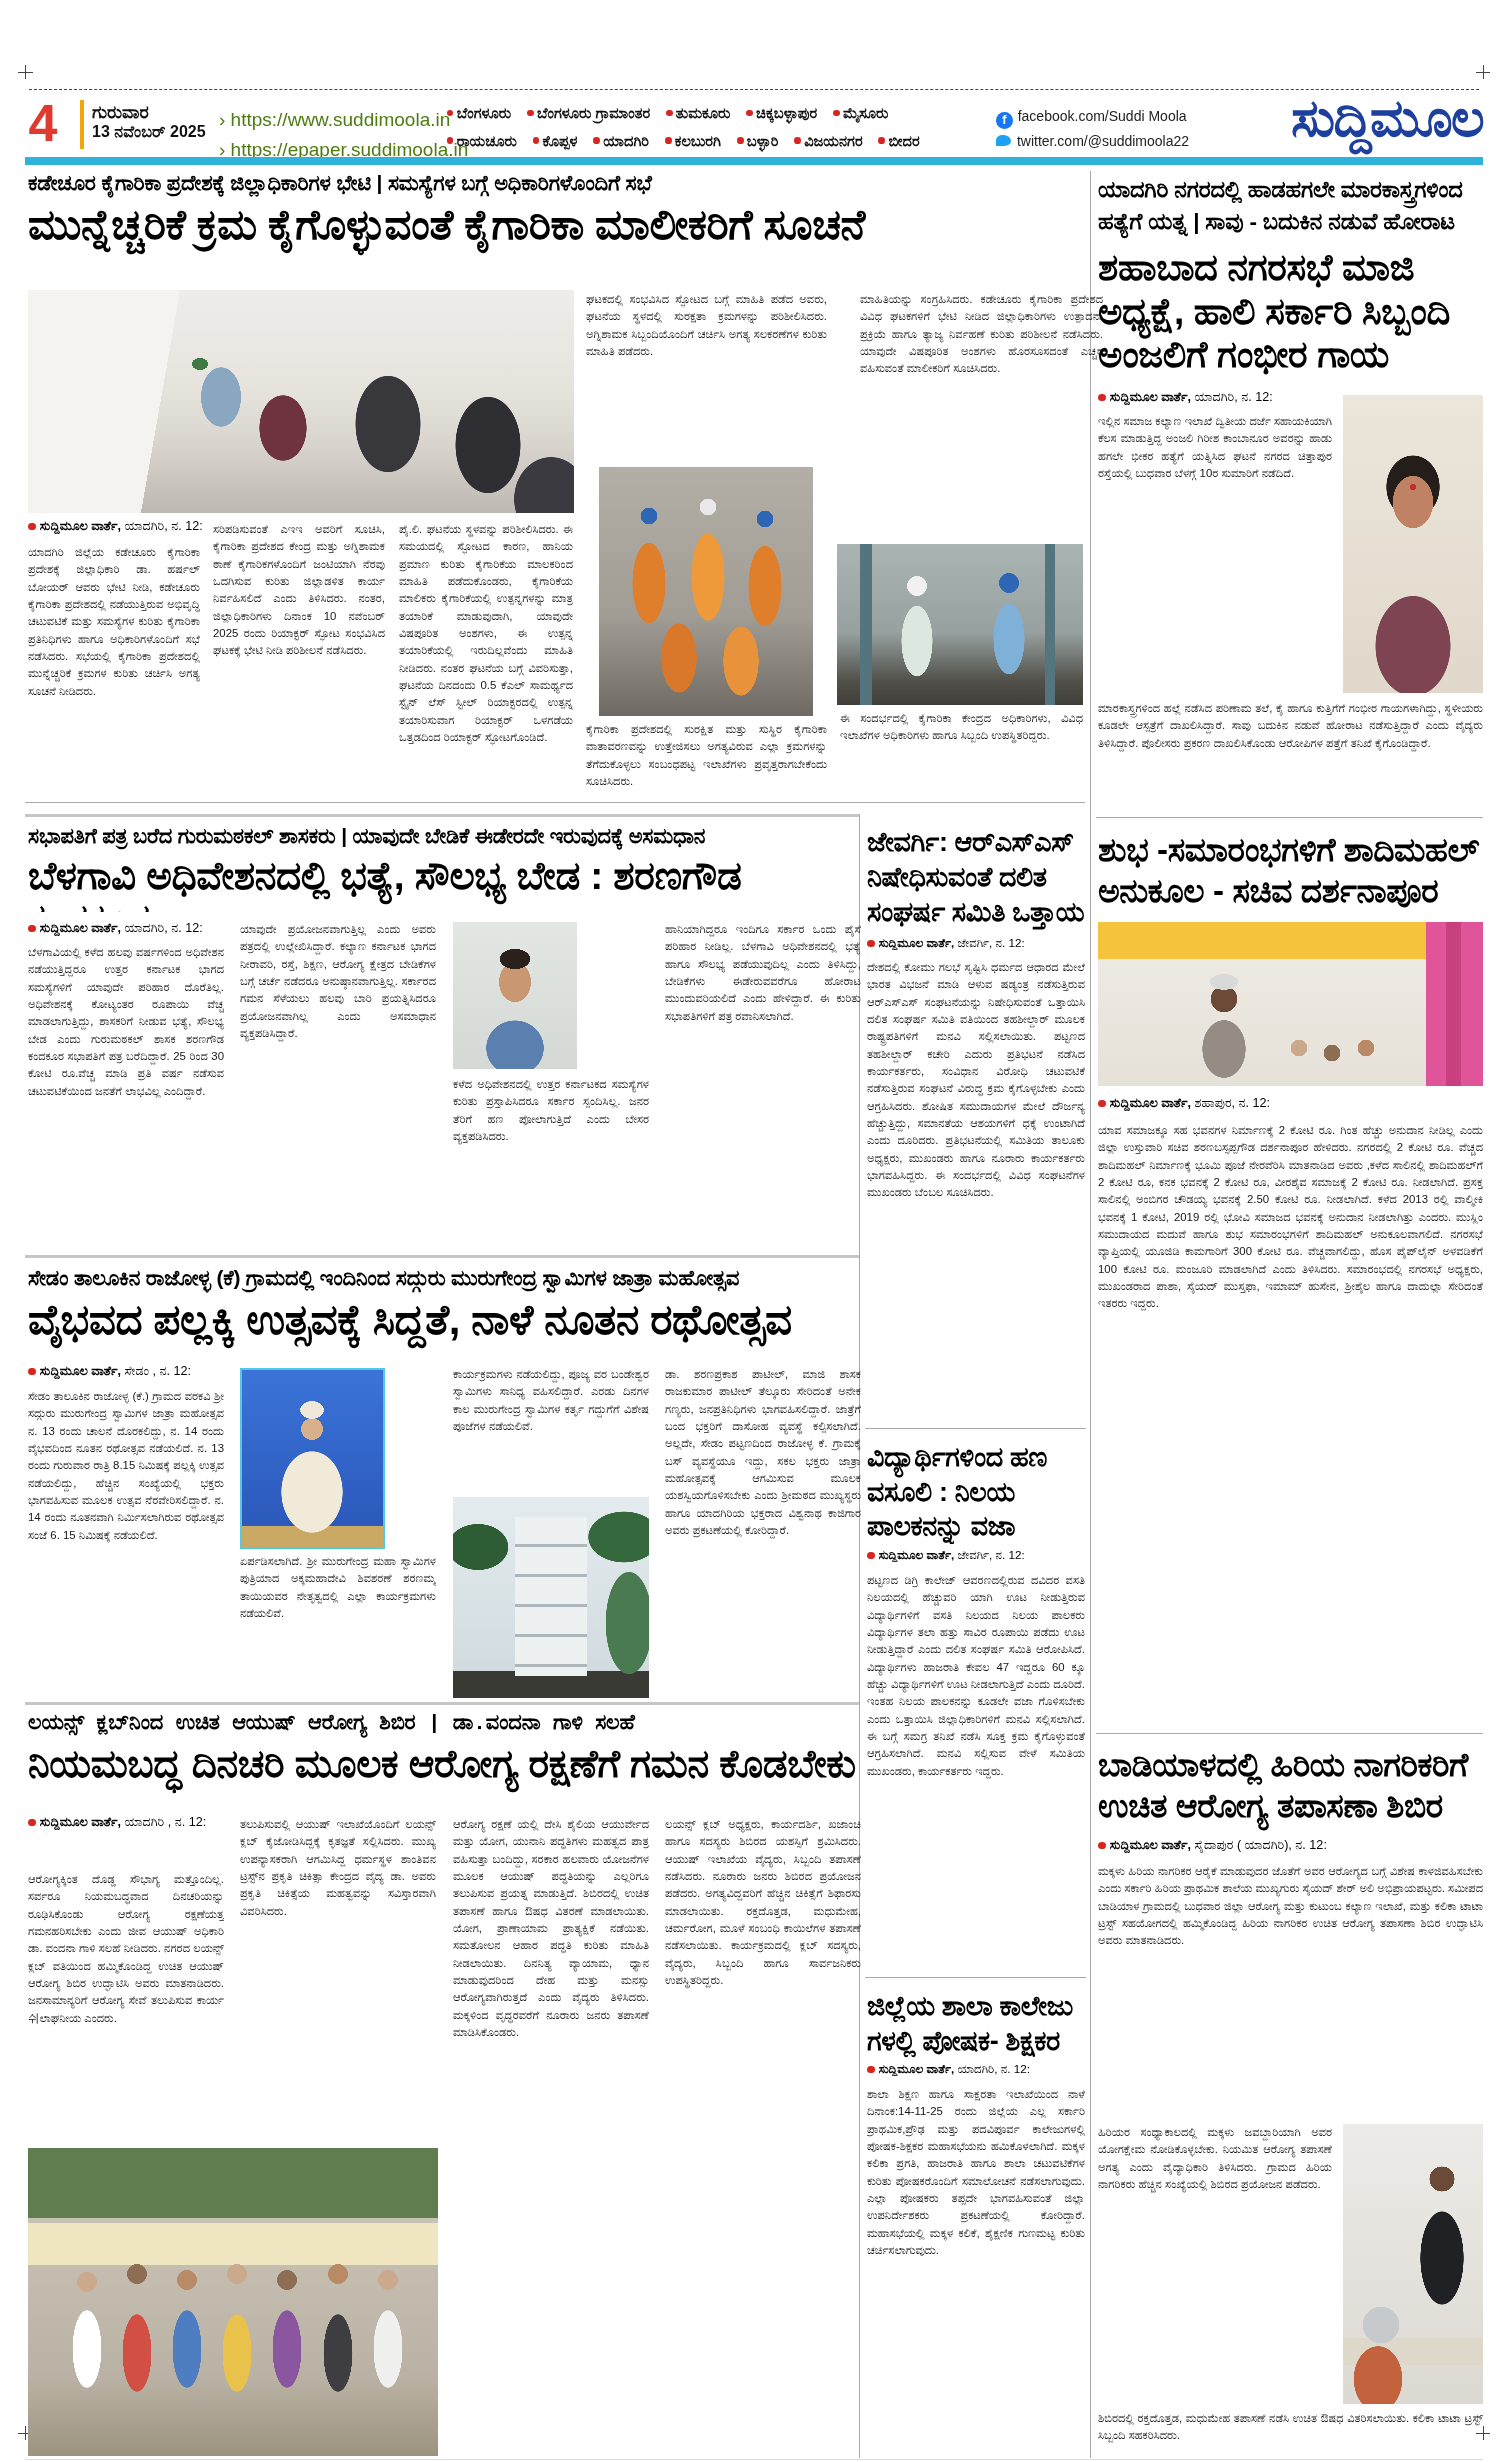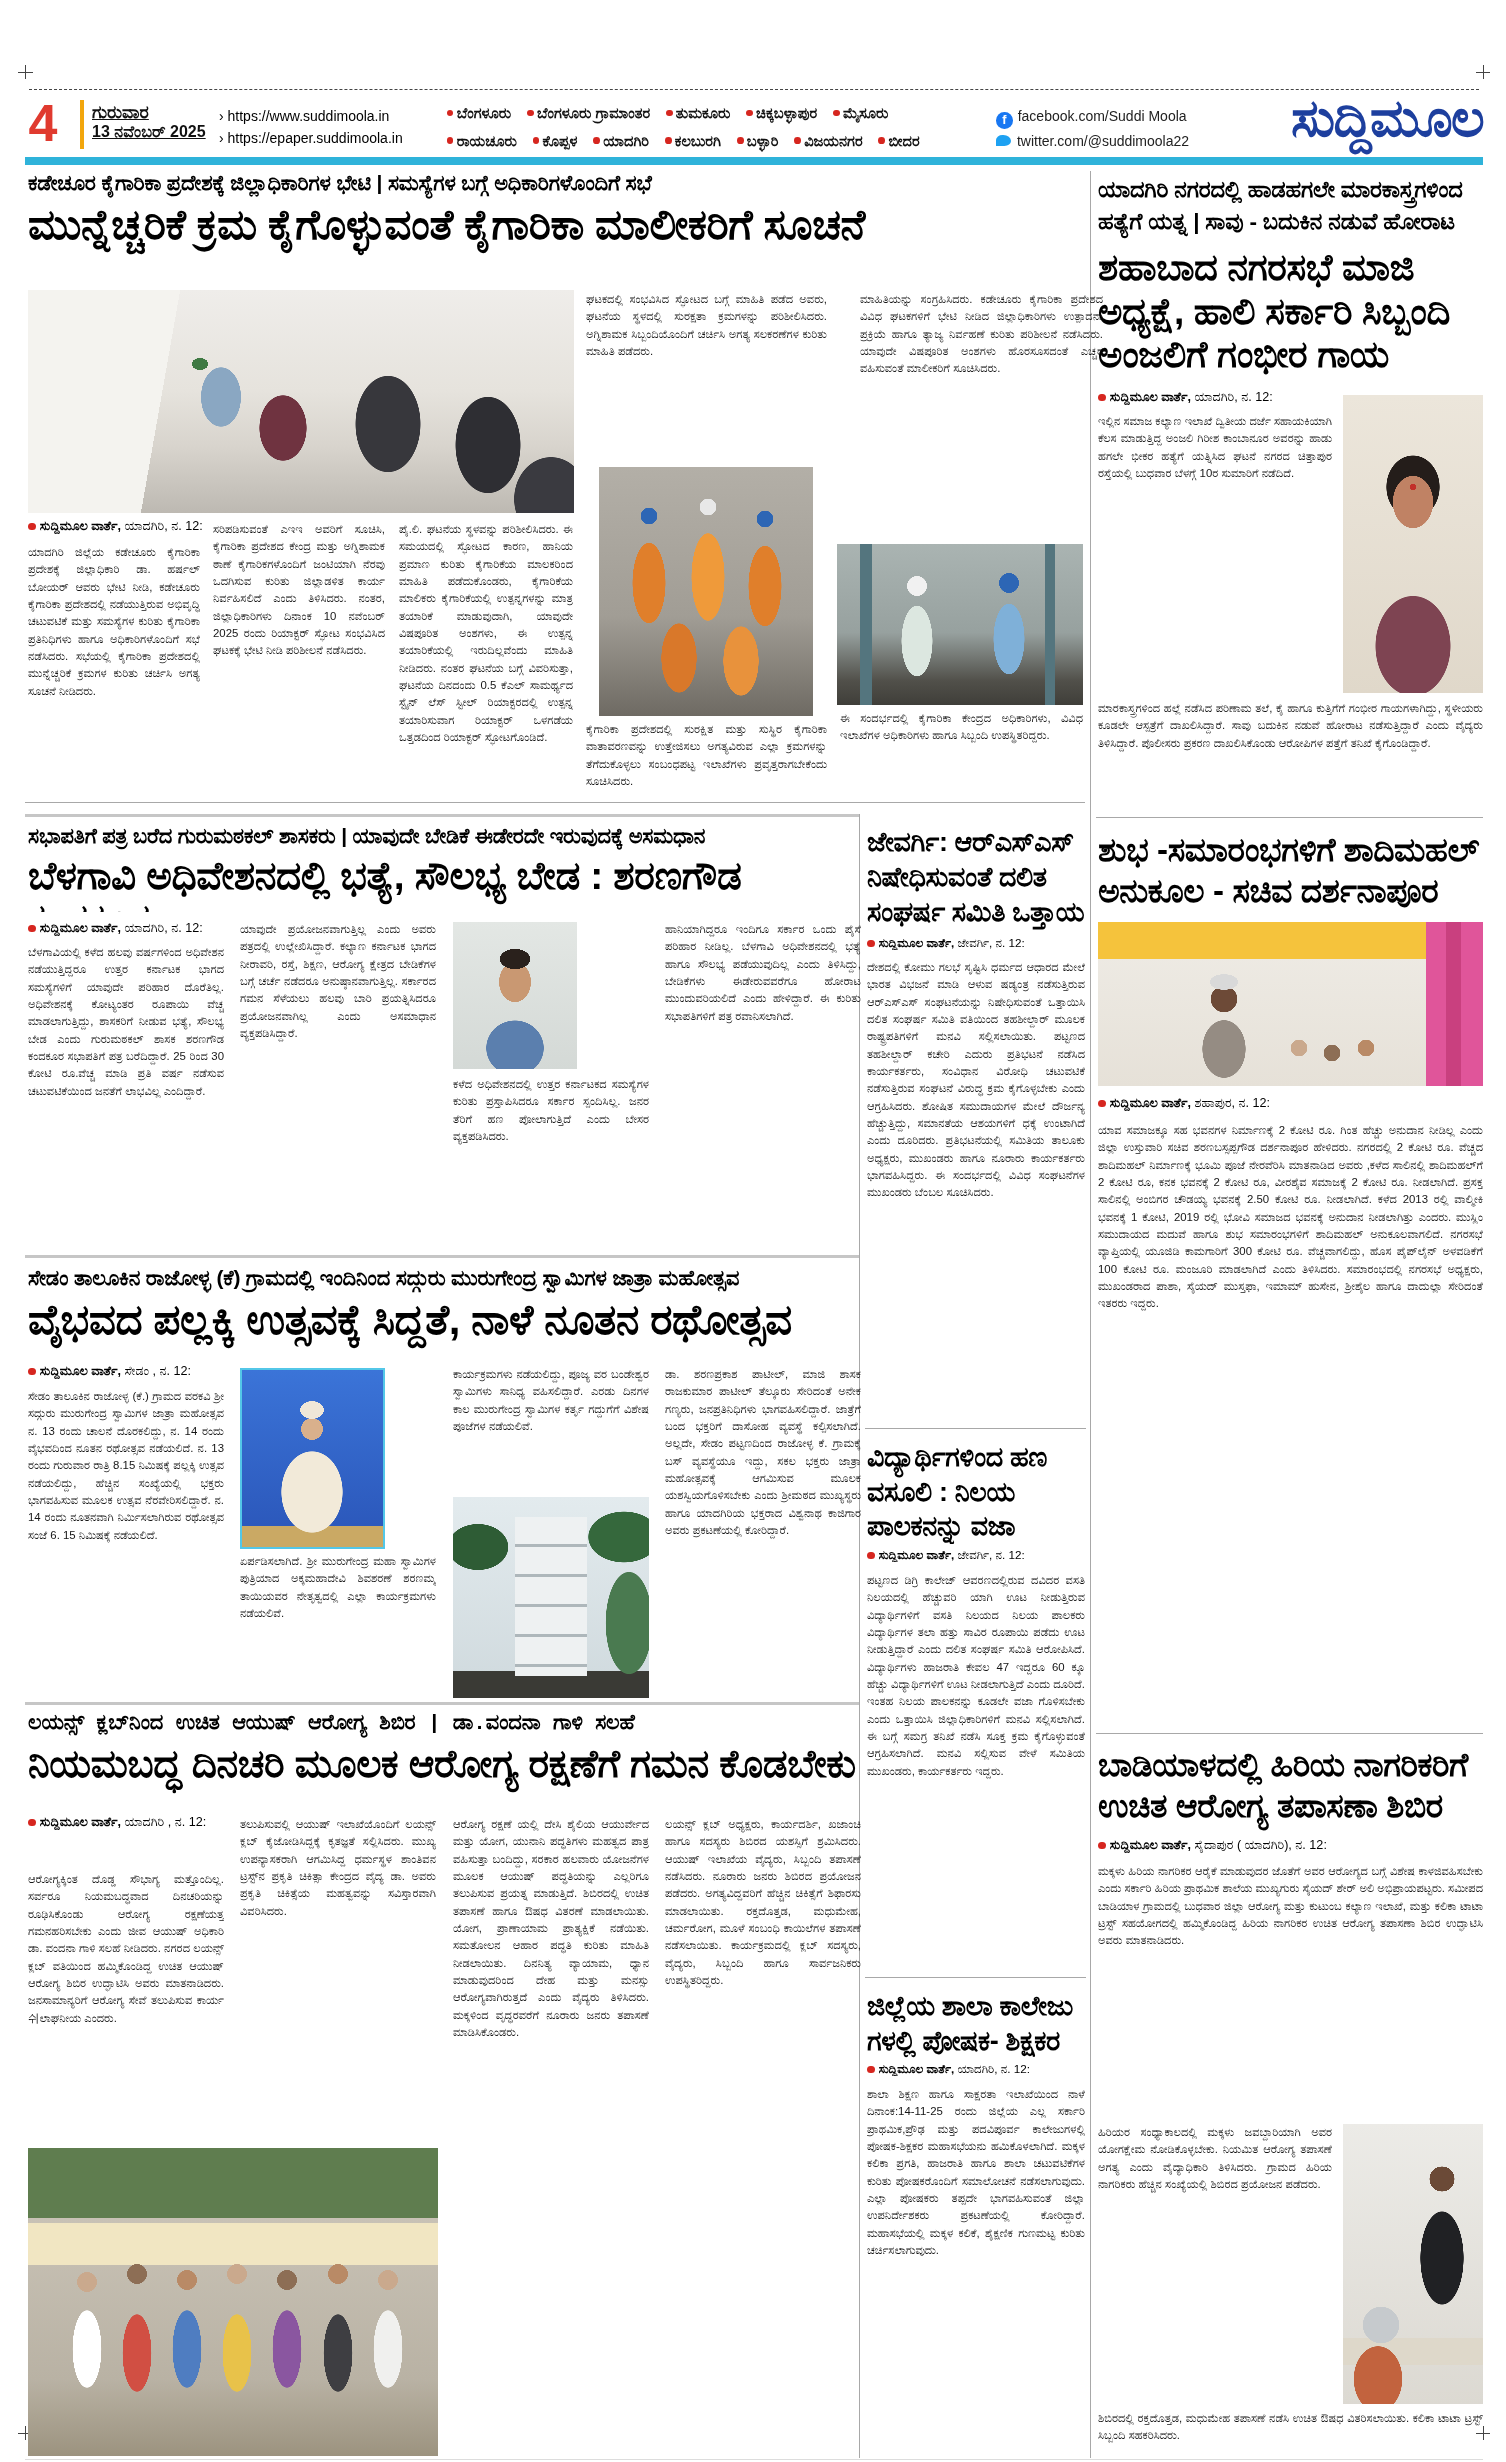--- a/index.html
+++ b/index.html
@@ -15,21 +15,21 @@
   .dot{display:inline-block;width:7.5px;height:7.5px;border-radius:50%;background:#d6261f;margin-right:4.2px;}
   
   .vrule{position:absolute;width:0.8px;background:#a8a8a8;}
   .hrule{position:absolute;height:0.8px;background:#a8a8a8;}
   .hruleT{position:absolute;height:2.5px;background:#c6c6c6;}
   
   .pageno{font-size:52px;font-weight:900;color:#e03a2f;line-height:1;}
   .ybar{width:4.2px;height:49px;background:#f2a60d;}
   .daybig{font-size:17.6px;font-weight:800;}
   .datebig{font-size:16px;font-weight:700;}
-  .urlline{font-size:14px;color:#000000;line-height:1.6;}
+  .urlline{font-size:19px;color:#4d7c0f;line-height:1.6;}
   .cityrow{font-size:14.6px;font-weight:800;line-height:1.9;white-space:nowrap;}
   .rb{display:inline-block;width:6.7px;height:6.7px;border-radius:50%;background:#d6261f;margin:0 3.3px 1.7px 11.7px;}
   .socline{font-size:14px;color:#222;line-height:1.8;white-space:nowrap;}
   .fbi{display:inline-block;width:16.7px;height:16.7px;border-radius:50%;background:#1877f2;color:#fff;
        font-weight:800;font-size:12.6px;text-align:center;line-height:16.7px;margin-right:5px;vertical-align:-3.3px;}
   .twi{display:inline-block;width:15px;height:11.7px;border-radius:60% 70% 60% 0;background:#1da1f2;margin-right:5.9px;}
   .logo{font-size:52px;font-weight:900;color:#1d3f9e;letter-spacing:-1.7px;line-height:1;}
   .cyanbar{background:#2fb3da;}
   
   .crop{width:14.2px;height:14.2px;}
@@ -44,21 +44,21 @@
 
   <div class="abs crop" style="left:18.4px;top:65px;"></div>
   <div class="abs crop" style="left:1476px;top:65px;"></div>
   <div class="abs crop" style="left:18.4px;top:2426px;"></div>
   <div class="abs crop" style="left:1476px;top:2426px;"></div>
 
   <div class="abs" style="left:28.5px;top:89px;width:1450px;border-top:1.7px dashed #444;"></div>
 
   <div class="abs pageno" style="left:28.5px;top:97px;">4</div>
   <div class="abs ybar" style="left:80px;top:100px;"></div>
-  <div class="abs" style="left:92px;top:102px;text-decoration:underline;">
+  <div class="abs" style="left:92px;top:102px;">
     <div class="daybig">ಗುರುವಾರ</div>
     <div class="datebig">13 ನವೆಂಬರ್ 2025</div>
   </div>
   <div class="abs urlline" style="left:219px;top:105px;">
     <div>› https://www.suddimoola.in</div>
     <div>› https://epaper.suddimoola.in</div>
   </div>
   <div class="abs" style="left:435px;top:100px;width:519px;">
     <div class="cityrow">
       <i class="rb"></i><span>ಬೆಂಗಳೂರು</span>

